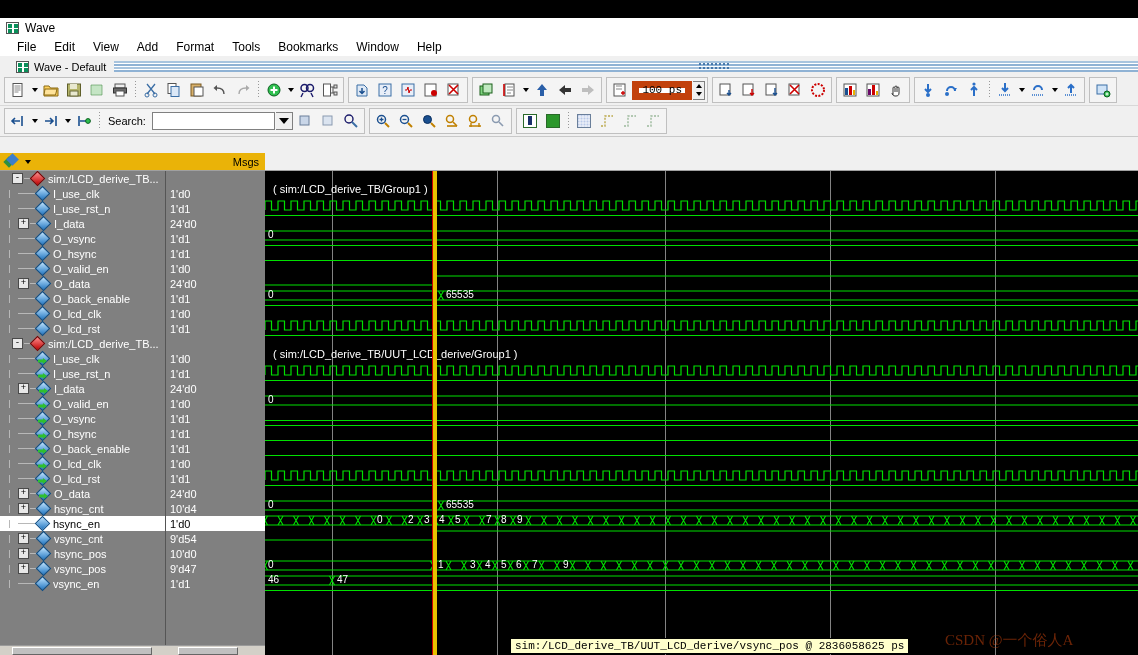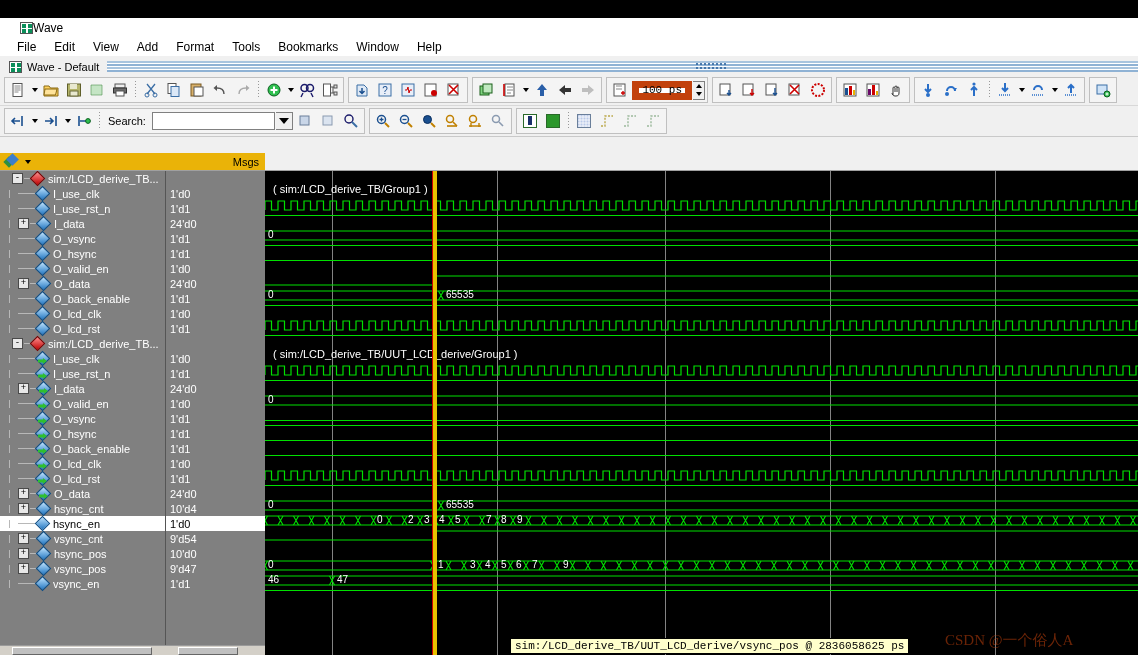--- a/index.html
+++ b/index.html
@@ -12,42 +12,42 @@
     font-size: 11px;
   }
   #app { position: relative; width: 1138px; height: 655px; background:#f0f0f0; }
 
   
   .titlebar {
     height: 18px; background:#000; position:relative;
   }
   .apptitle {
     height: 19px; background:#fff; display:flex; align-items:center;
-    padding-left: 20px; 
+    padding-left: 6px; gap:6px;
   }
   .apptitle .txt { font-size:12px; color:#000; }
   .msicon {
     width:13px; height:12px; background:#fff; border:1px solid #555;
     display:inline-block; position:relative; flex:0 0 auto;
   }
   .msicon:before {
     content:""; position:absolute; left:1px; top:1px; width:4px; height:4px; background:#0a8f5a;
     box-shadow: 6px 0 0 #0a8f5a, 0 5px 0 #0a8f5a, 6px 5px 0 #0a8f5a;
   }
 
   
   .menubar {
     height:19px; background:#fff; display:flex; align-items:center;
     padding-left:8px; gap:0px; border-bottom:0px solid #ccc;
   }
   .menubar .mi { font-size:12px; color:#000; padding:1px 9px; cursor:default; }
 
   
   .mdibar {
-    height:17px; margin:2px 0 0 5px; background:#f0f0f0;
+    height:17px; margin:2px 0 0 12px; background:#f0f0f0;
     display:flex; align-items:center; padding-left:4px; gap:5px;
     position:relative;
   }
   .mdibar .txt { font-size:11px; color:#000; white-space:nowrap; }
   .mdi-grip { flex:1 1 auto; height:13px; position:relative; margin-left:3px; }
   .mdi-grip:before {
     content:""; position:absolute; left:0; right:0; top:1px; height:11px;
     background: repeating-linear-gradient(to bottom,
       #a8c4de 0px, #a8c4de 2px, #ffffff 2px, #ffffff 3px,
       #8fb2d4 3px, #8fb2d4 5px, #ffffff 5px, #ffffff 6px);

